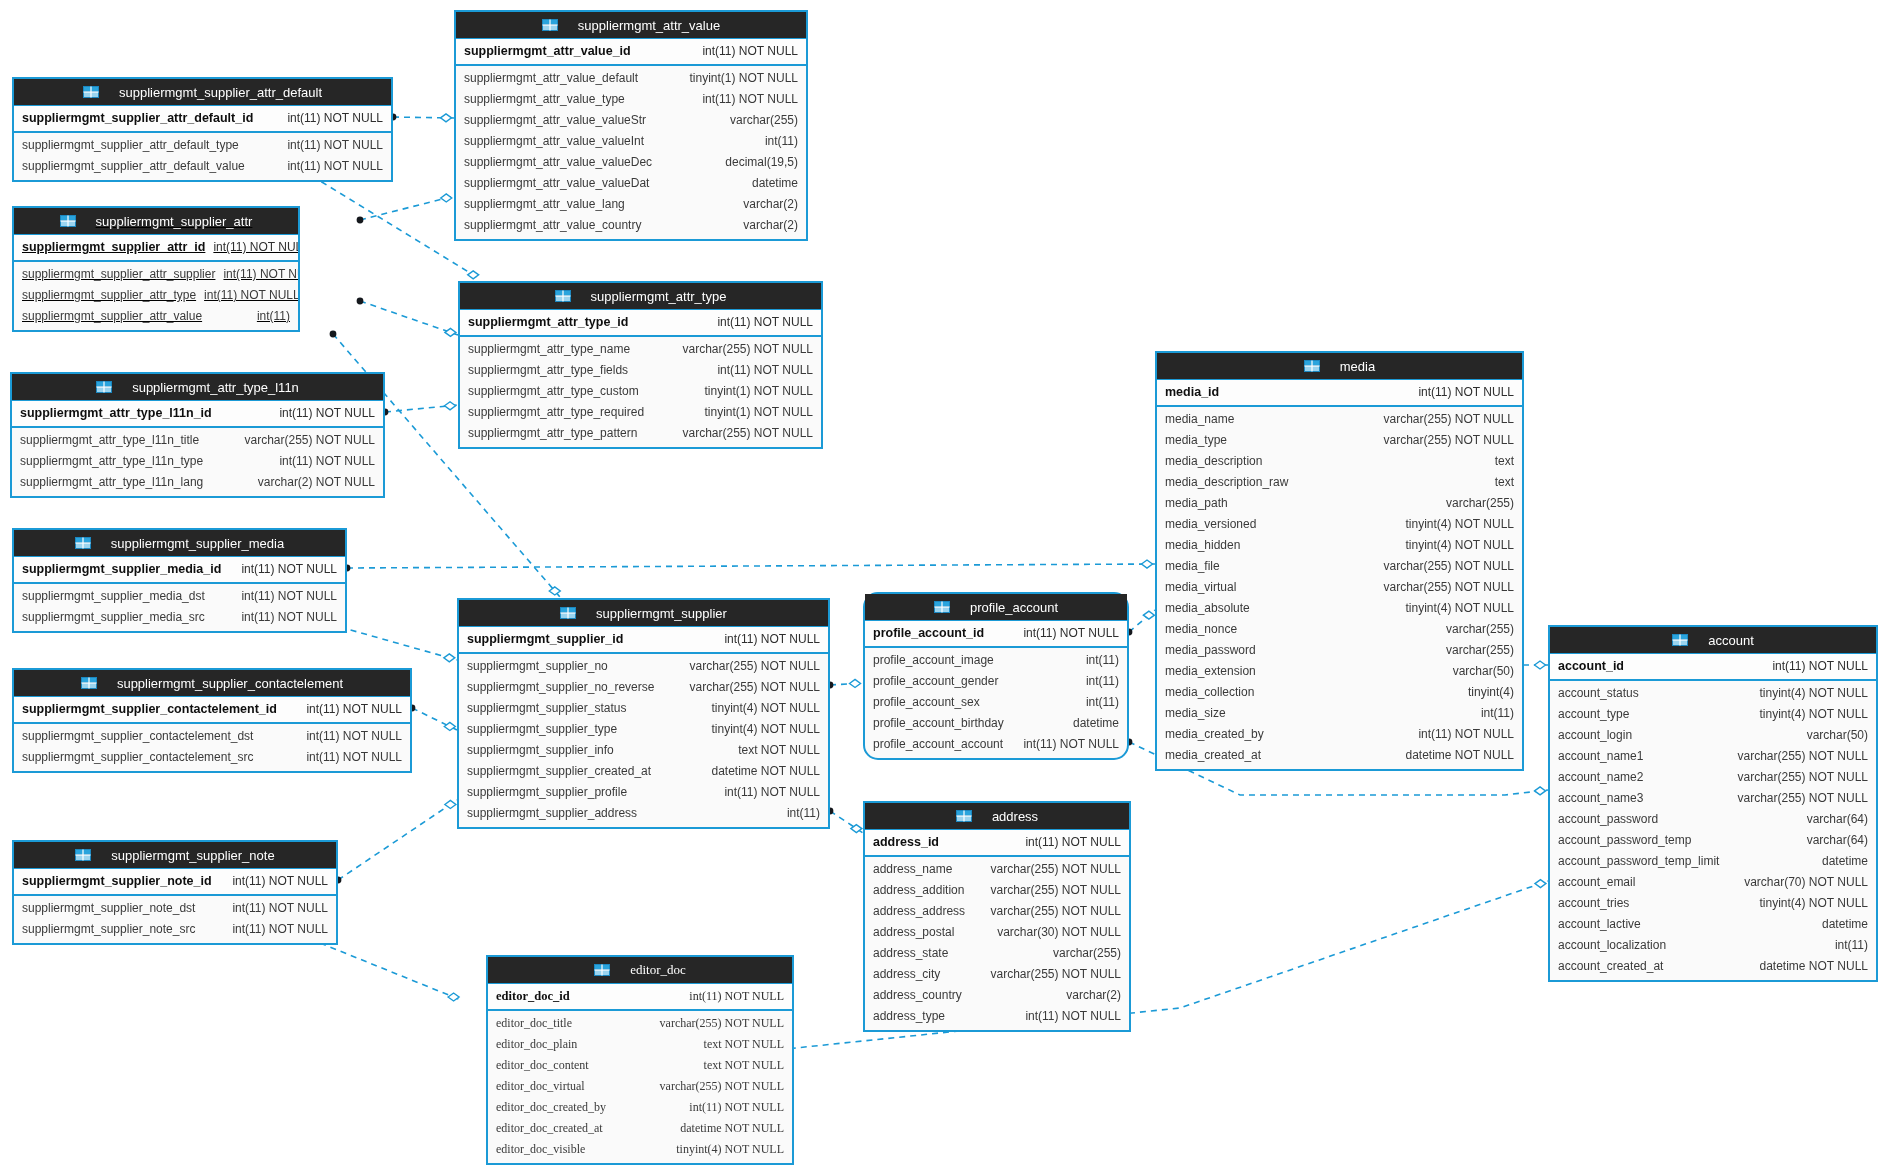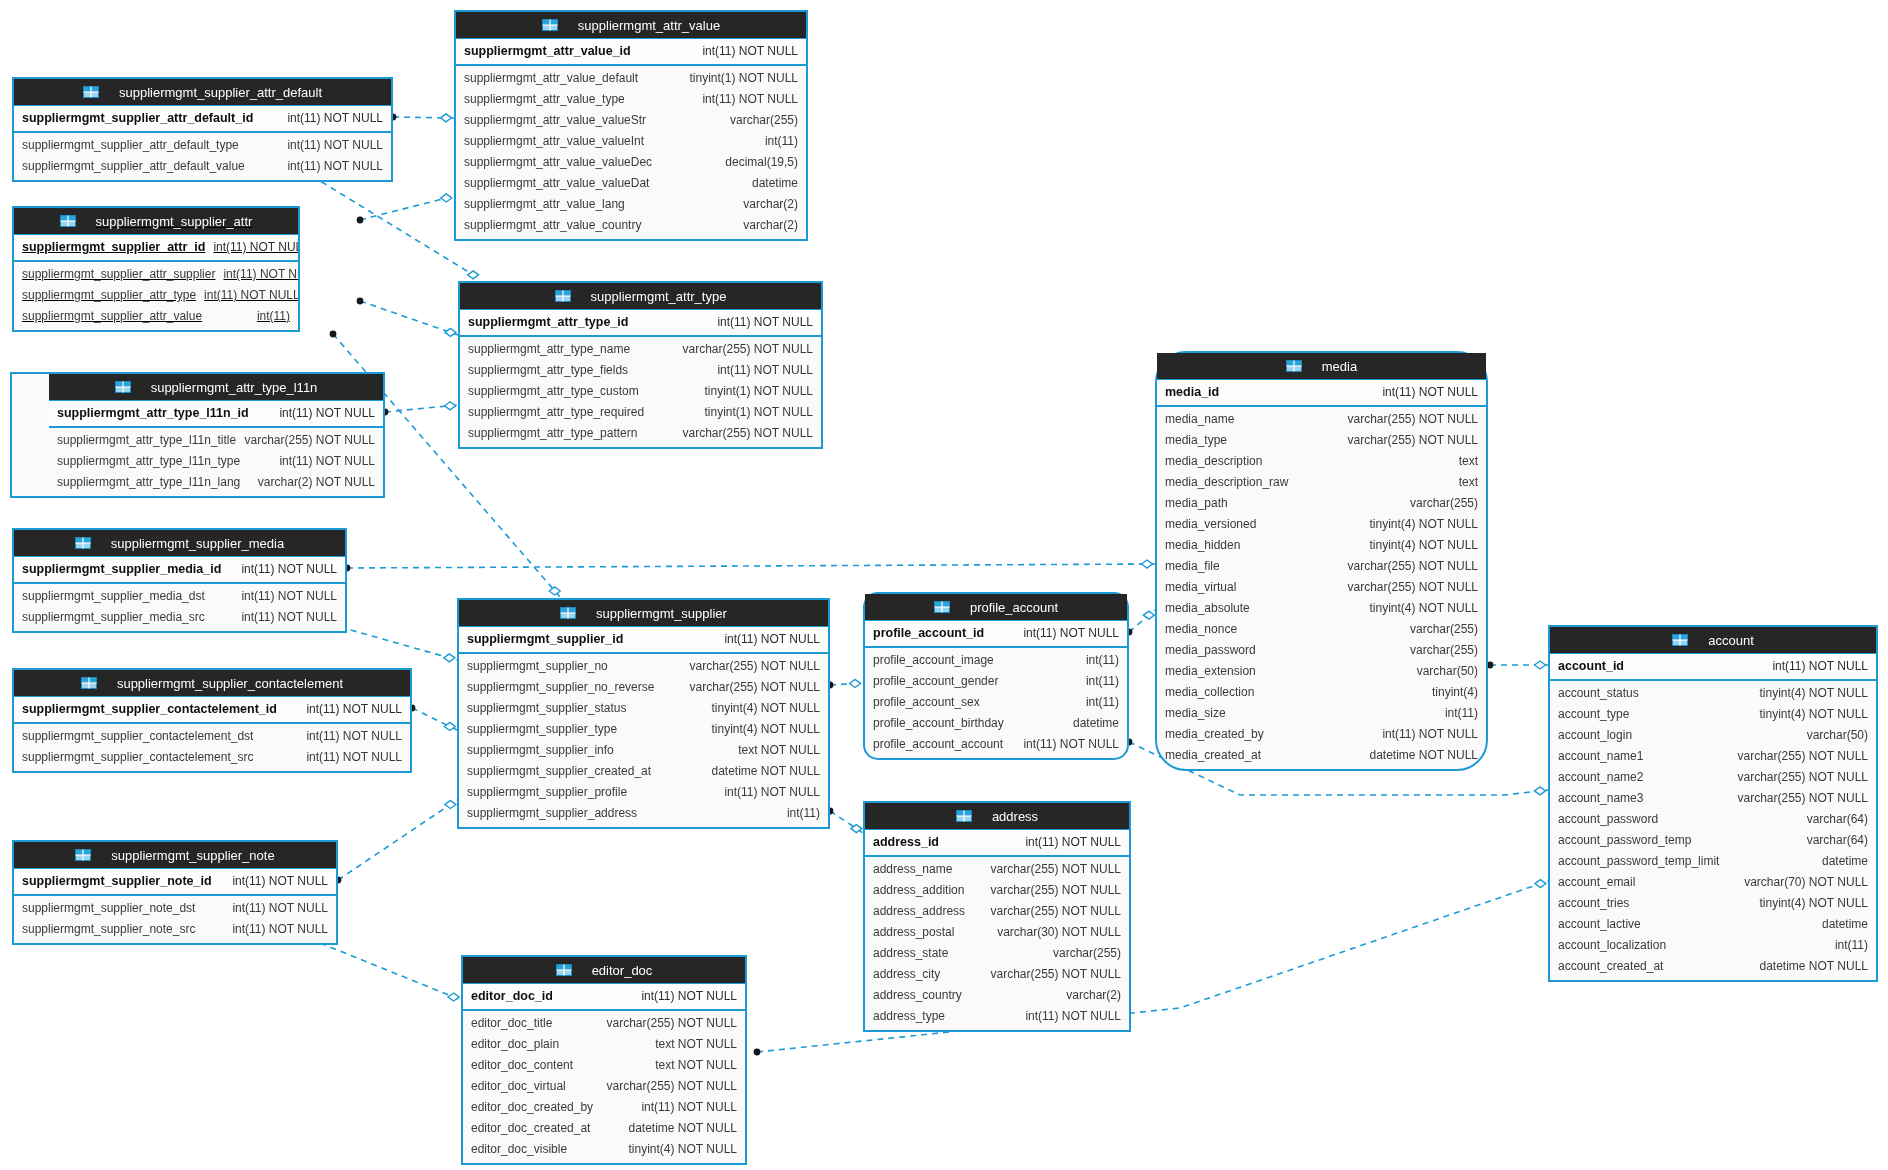--- a/index.html
+++ b/index.html
@@ -178,21 +178,21 @@
         <div class="col-row">
     <span class="cname">suppliermgmt_supplier_attr_type</span>
     <span class="ctype">int(11) NOT NULL</span>
   </div>
         <div class="col-row">
     <span class="cname">suppliermgmt_supplier_attr_value</span>
     <span class="ctype">int(11)</span>
   </div>
       </div>
   </div>
-    <div class="tbl" style="left: 10px; top: 372px; width: 375px; padding-left: 37px;">
+    <div class="tbl" style="left: 10px; top: 372px; width: 375px;">
     <div class="tbl-h">
       <svg class="ticon" width="16" height="12" viewBox="0 0 16 12">
         <rect x="0.5" y="0.5" width="15" height="11" fill="#9bd4ef" stroke="#1b87c0"></rect>
         <rect x="0.5" y="0.5" width="15" height="5" fill="#2aa4dd" stroke="#1b87c0"></rect>
         <line x1="8" y1="0.5" x2="8" y2="11.5" stroke="#ffffff" stroke-width="1.2"></line>
         <line x1="0.5" y1="6" x2="15.5" y2="6" stroke="#ffffff" stroke-width="1.2"></line>
       </svg>
       <span>suppliermgmt_attr_type_l11n</span>
     </div>
     <div class="pk-row">
@@ -417,21 +417,21 @@
         <div class="col-row">
     <span class="cname">suppliermgmt_supplier_profile</span>
     <span class="ctype">int(11) NOT NULL</span>
   </div>
         <div class="col-row">
     <span class="cname">suppliermgmt_supplier_address</span>
     <span class="ctype">int(11)</span>
   </div>
       </div>
   </div>
-    <div class="tbl" style="left: 461px; top: 955px; width: 286px;">
+    <div class="tbl" style="left: 486px; top: 955px; width: 308px; font-family: Liberation Serif, serif;">
     <div class="tbl-h">
       <svg class="ticon" width="16" height="12" viewBox="0 0 16 12">
         <rect x="0.5" y="0.5" width="15" height="11" fill="#9bd4ef" stroke="#1b87c0"></rect>
         <rect x="0.5" y="0.5" width="15" height="5" fill="#2aa4dd" stroke="#1b87c0"></rect>
         <line x1="8" y1="0.5" x2="8" y2="11.5" stroke="#ffffff" stroke-width="1.2"></line>
         <line x1="0.5" y1="6" x2="15.5" y2="6" stroke="#ffffff" stroke-width="1.2"></line>
       </svg>
       <span>editor_doc</span>
     </div>
     <div class="pk-row">
@@ -548,21 +548,21 @@
         <div class="col-row">
     <span class="cname">address_country</span>
     <span class="ctype">varchar(2)</span>
   </div>
         <div class="col-row">
     <span class="cname">address_type</span>
     <span class="ctype">int(11) NOT NULL</span>
   </div>
       </div>
   </div>
-    <div class="tbl" style="left: 1155px; top: 351px; width: 333px; border-radius: 31px;">
+    <div class="tbl" style="left: 1155px; top: 351px; width: 369px;">
     <div class="tbl-h">
       <svg class="ticon" width="16" height="12" viewBox="0 0 16 12">
         <rect x="0.5" y="0.5" width="15" height="11" fill="#9bd4ef" stroke="#1b87c0"></rect>
         <rect x="0.5" y="0.5" width="15" height="5" fill="#2aa4dd" stroke="#1b87c0"></rect>
         <line x1="8" y1="0.5" x2="8" y2="11.5" stroke="#ffffff" stroke-width="1.2"></line>
         <line x1="0.5" y1="6" x2="15.5" y2="6" stroke="#ffffff" stroke-width="1.2"></line>
       </svg>
       <span>media</span>
     </div>
     <div class="pk-row">

